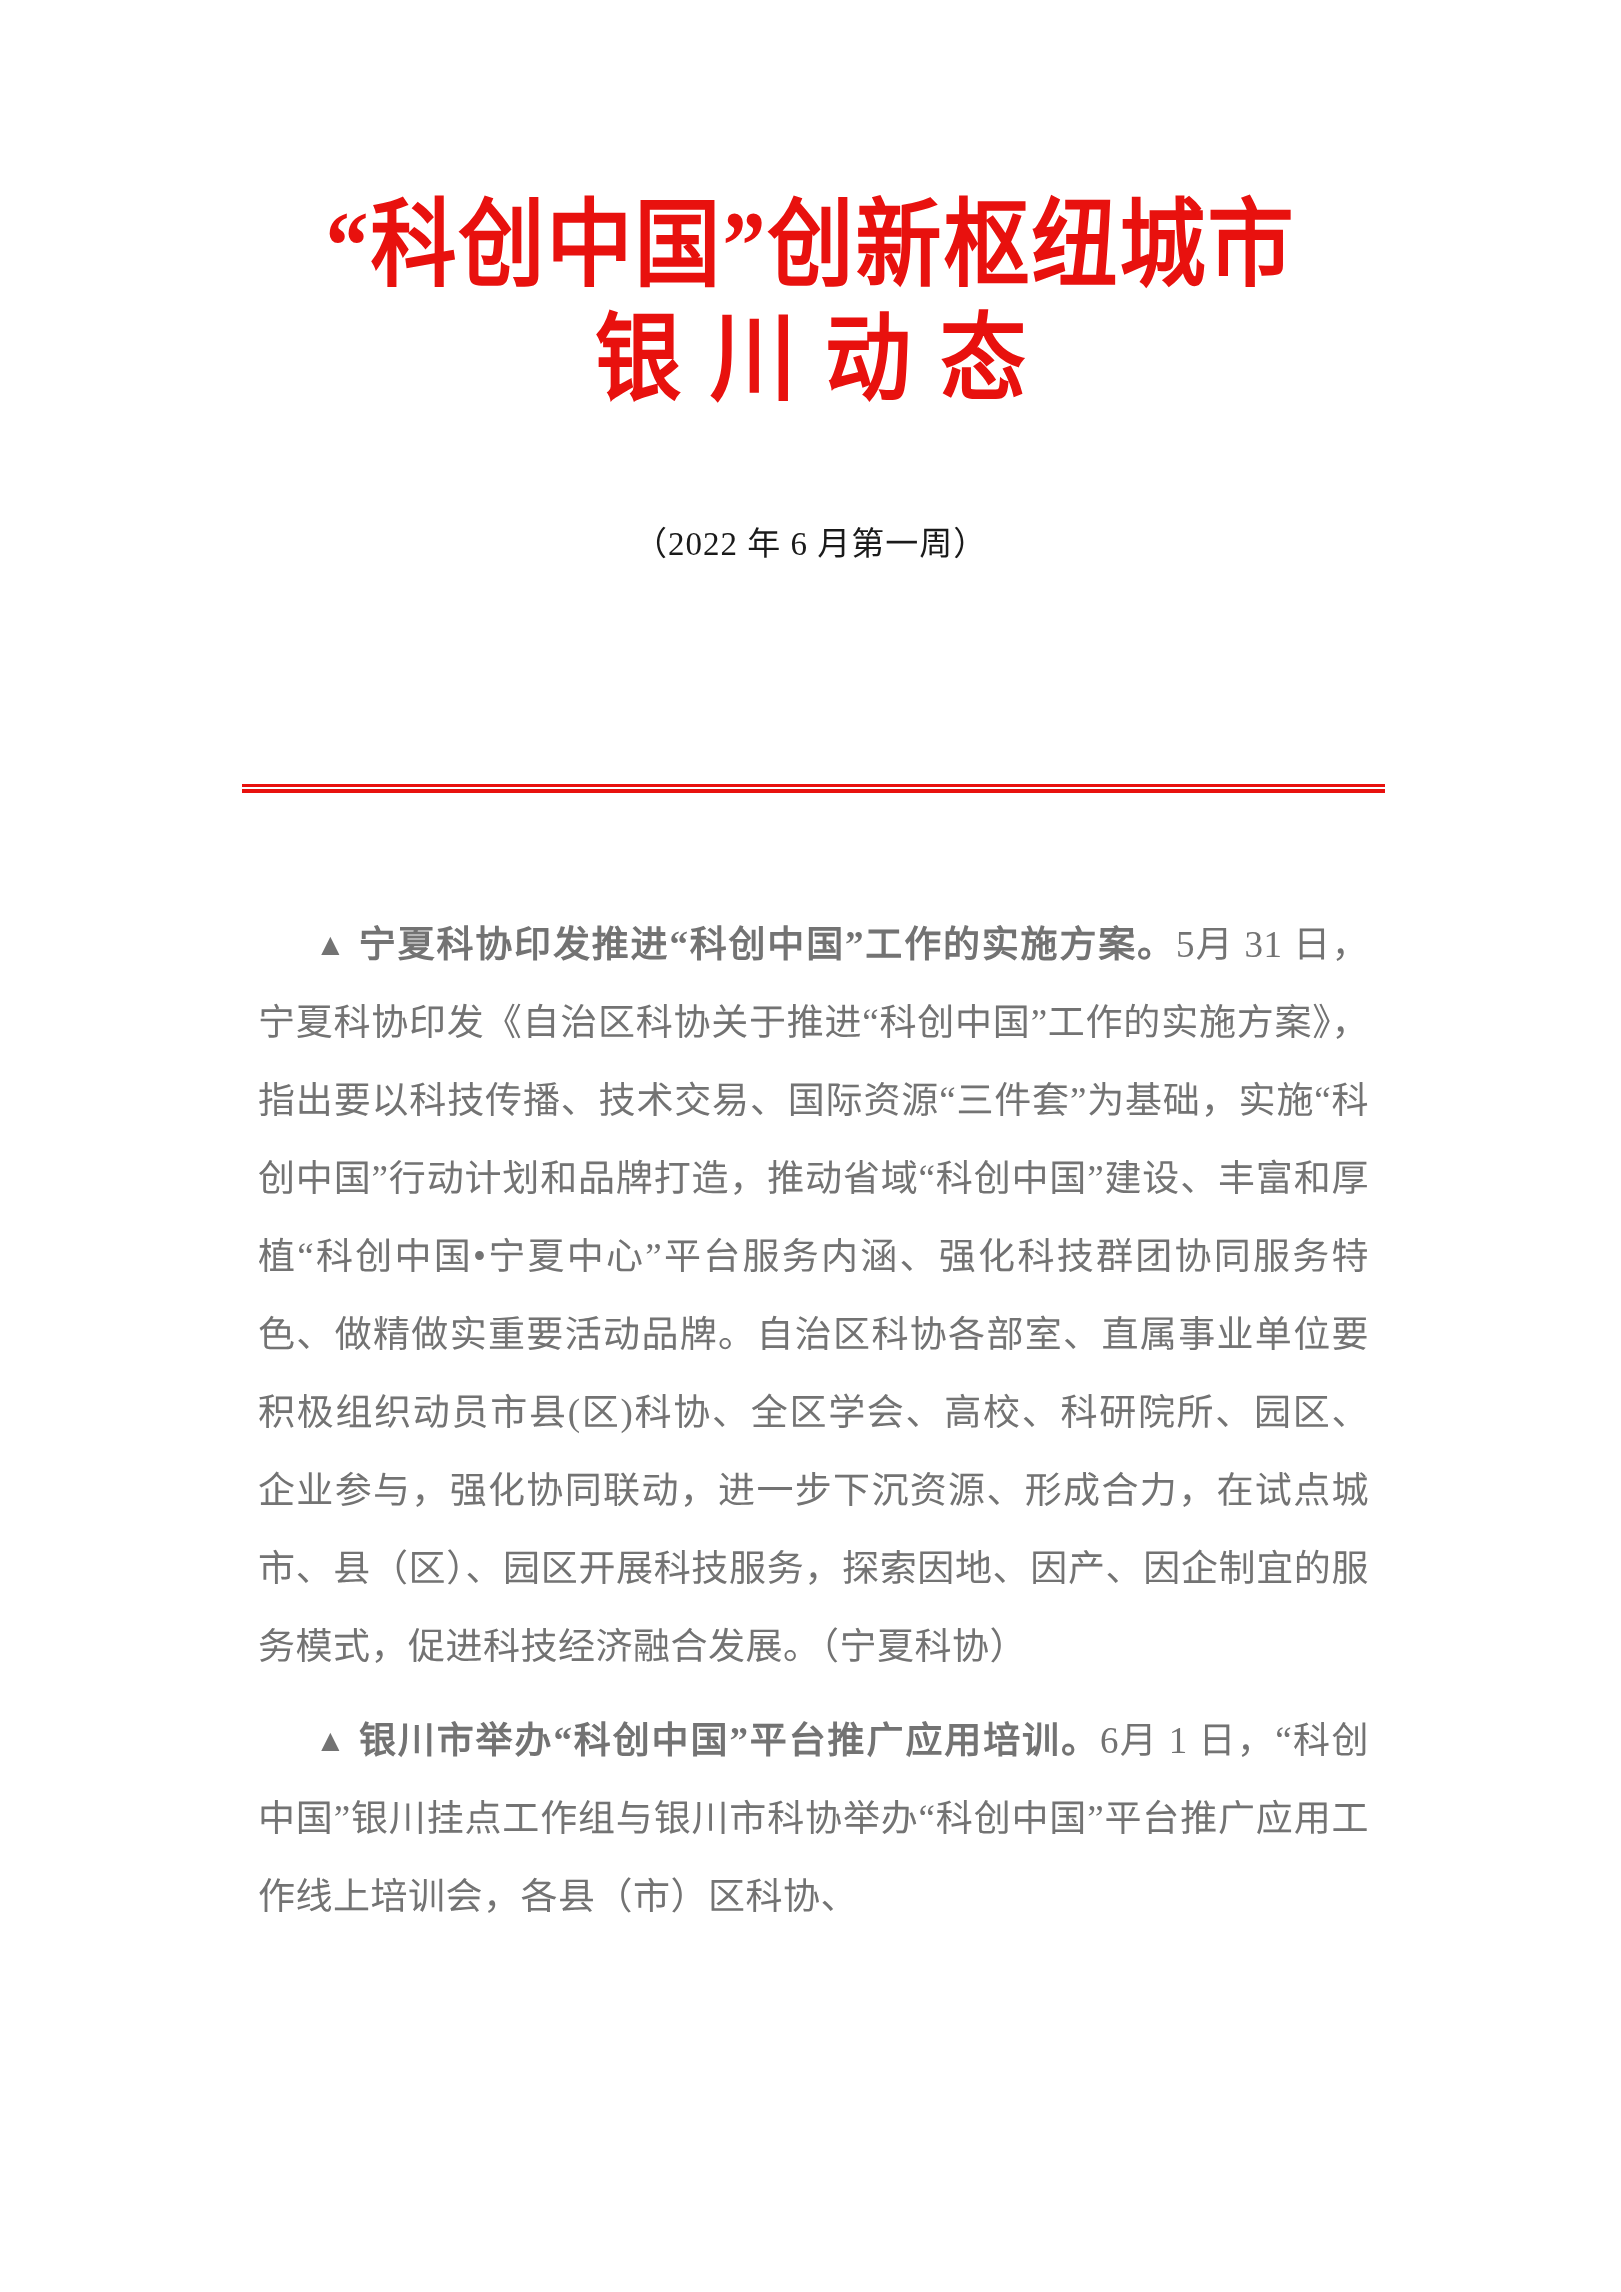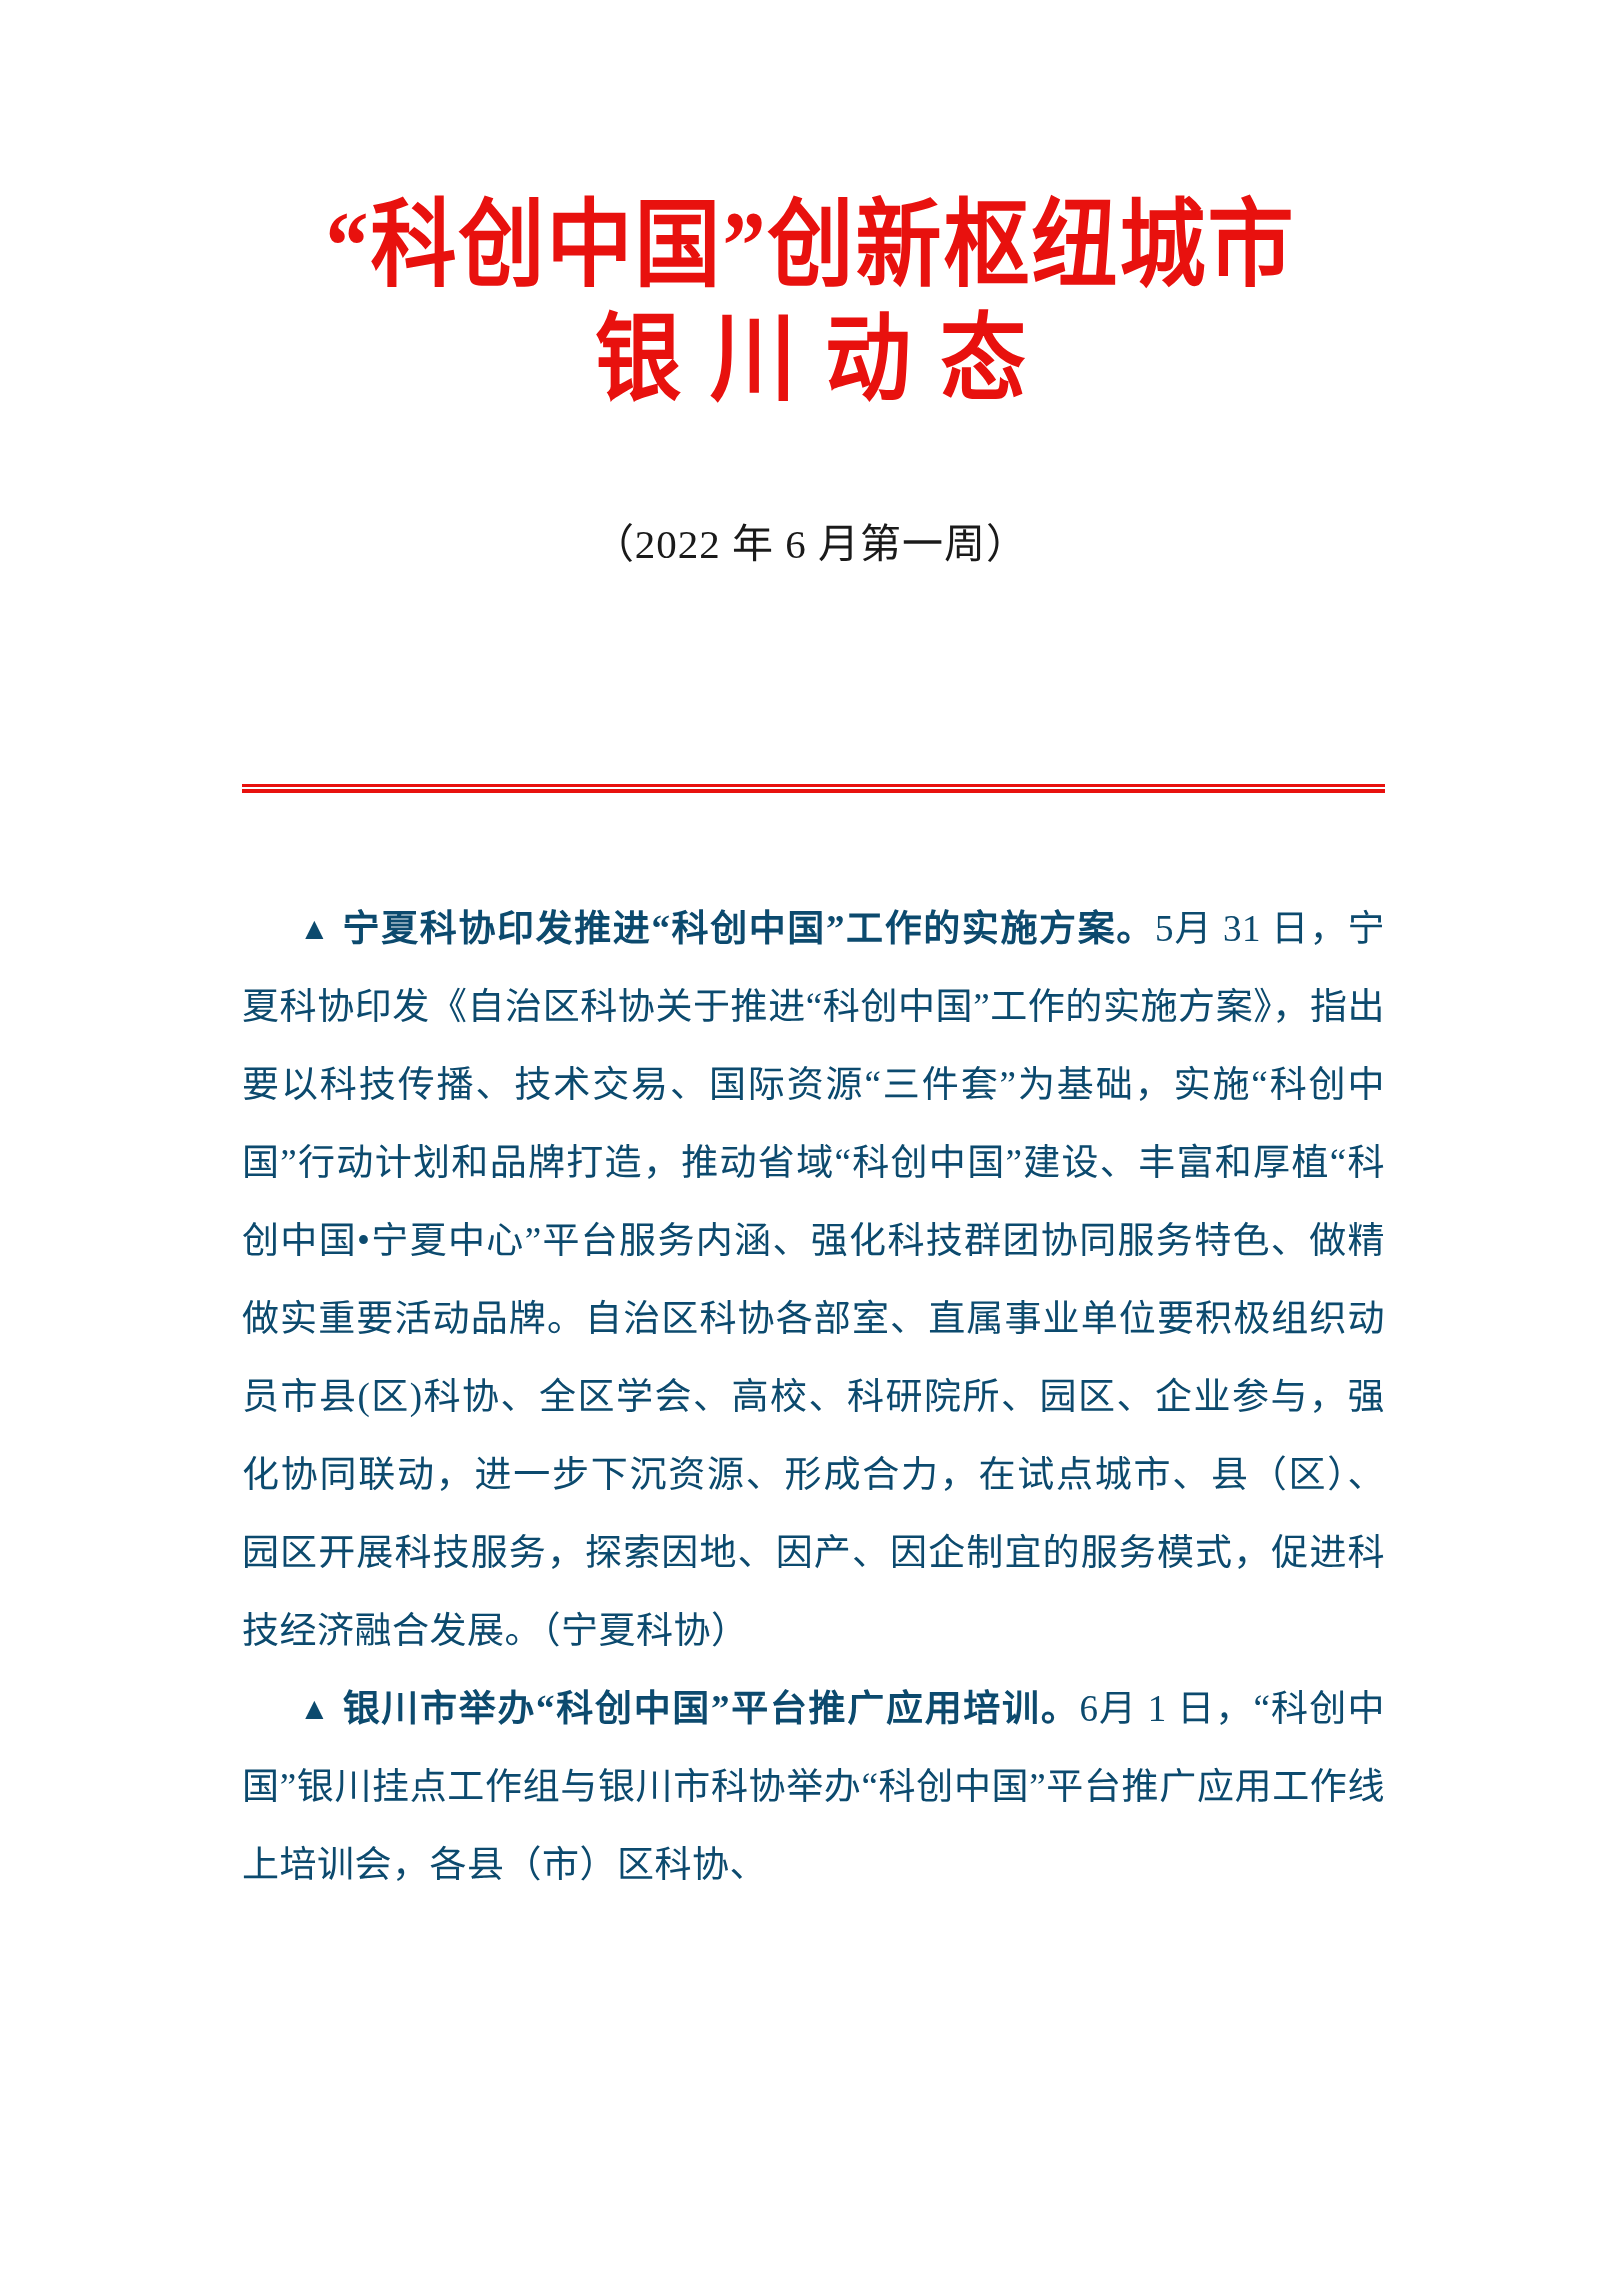--- a/index.html
+++ b/index.html
@@ -44,21 +44,21 @@
     padding-left: 29px;
     margin-top: 7.8px;
   }
 
   .issue-line {
     position: absolute;
     left: 0;
     top: 524px;
     width: 1621px;
     text-align: center;
-    font-size: 41px;
+    font-size: 33px;
     line-height: 41px;
     letter-spacing: 1px;
     color: #1a1a1a;
   }
 
   
   .headbar {
     position: absolute;
     left: 242px;
     top: 737px;
@@ -122,22 +122,22 @@
     padding-left: 57px;
     color: #000;
   }
   .para {
     font-family: "Liberation Serif", "DejaVu Serif", serif;
     font-size: 37px;
     line-height: 78px;
     letter-spacing: 0.5px;
     text-align: justify;
     text-justify: inter-character;
-    margin: 0;
-    color: #0c4a6e;
+    margin: 16px;
+    color: #737373;
     text-indent: 0;
   }
   .para .lead-in {
     padding-left: 57px;
   }
   .para .marker {
     font-size: 31px;
     vertical-align: 2px;
     padding-right: 11.8px;
   }

